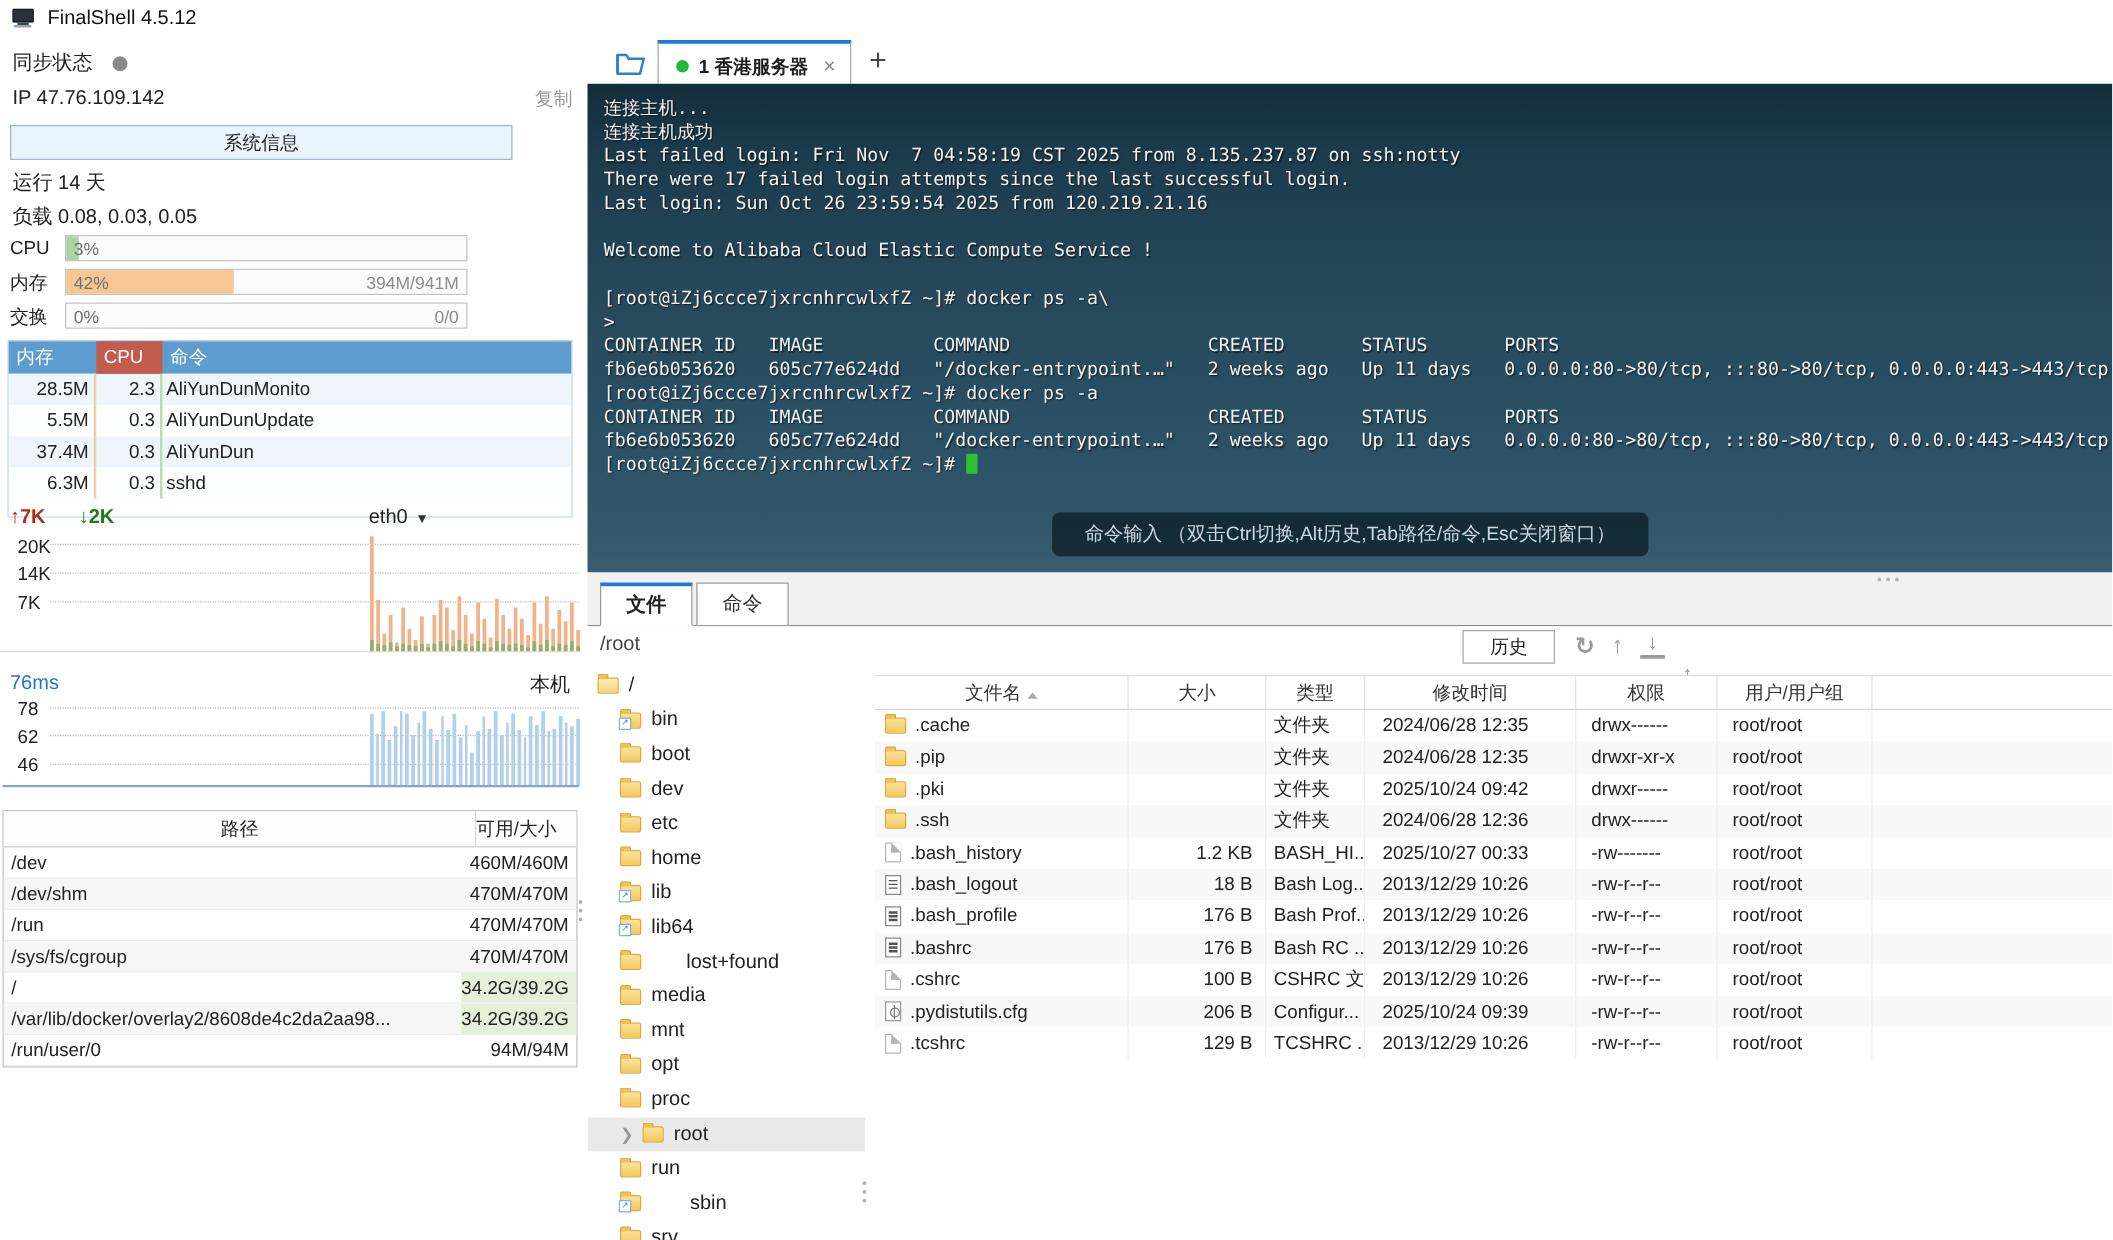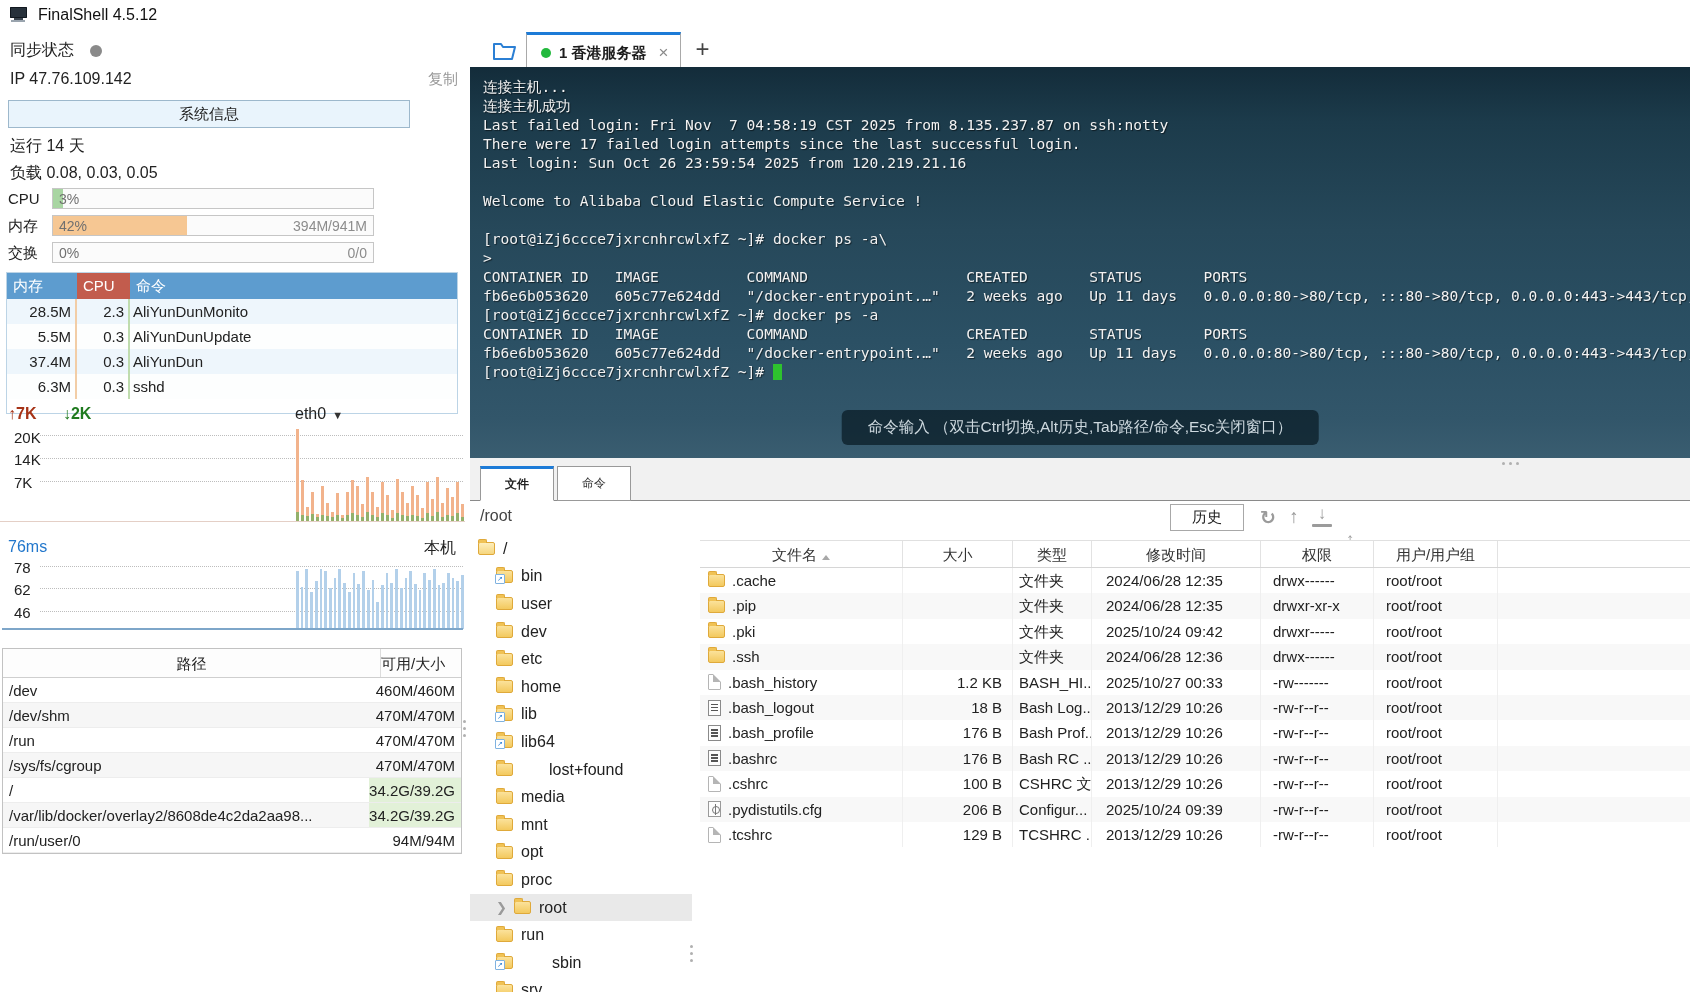--- a/index.html
+++ b/index.html
@@ -93,21 +93,21 @@
     background:linear-gradient(180deg,#132c3a 0%,#1c3b4b 14%,#26485a 42%,#2b5064 70%,#32566a 90%,#3a5d70 100%); }
   .terminal pre { position:absolute; left:13px; top:10px; right:0;
     font-family:"DejaVu Sans Mono",monospace; font-size:14.6px; line-height:19px; color:#f2f2f2;
     text-shadow:1px 1px 1px rgba(0,0,0,.55); white-space:pre; }
   .cursor { display:inline-block; width:9px; height:16px; background:#2ec22e; vertical-align:-3px; }
   .hint-bar { position:absolute; left:50%; transform:translateX(-50%); bottom:13px; height:35px; padding:0 26px;
     background:rgba(8,26,36,.72); border-radius:6px; color:#cdd8de; font-size:15.5px; display:flex; align-items:center; white-space:nowrap; }
 
   
   .ftabbar { position:absolute; left:470px; top:458px; width:1220px; height:43px; background:#f1f1f1; border-bottom:1px solid #8a8a8a; }
-  .ftab { position:absolute; bottom:-1px; height:35px; width:74px; background:#fff; border:1px solid #999; display:flex; align-items:center; justify-content:center; font-size:12px; cursor:pointer; }
+  .ftab { position:absolute; bottom:-1px; height:35px; width:74px; background:#fff; border:1px solid #999; display:flex; align-items:center; justify-content:center; font-size:16px; cursor:pointer; }
   .ftab.active { border-top:3px solid #1d7bd7; border-bottom:1px solid #fff; font-weight:bold; }
   .ftab.f1 { left:10px; }
   .ftab.f2 { left:87px; border-top:1px solid #999; color:#333; }
 
   
   .pathbar { position:absolute; left:470px; top:501px; width:1220px; height:34px; background:#fff; }
   .path-text { position:absolute; left:10px; top:6px; font-size:16px; color:#444; }
   .hist-btn { position:absolute; left:700px; top:3px; width:74px; height:27px; background:#fff; border:1px solid #a8a8a8; font-size:15px; display:flex; align-items:center; justify-content:center; cursor:pointer; }
   .tool-ic { position:absolute; top:3px; width:24px; height:26px; color:#9b9b9b; font-size:19px; font-weight:bold; display:flex; align-items:center; justify-content:center; cursor:pointer; }
   .tray { position:relative; }
@@ -474,21 +474,21 @@
       <div class="tree-item" style="padding-left: 8px;">
         <div class="folder open"></div>
         <span>/</span>
       </div>
       <div class="tree-item" style="padding-left: 26px;">
         <div class="folder link"></div>
         <span>bin</span>
       </div>
       <div class="tree-item" style="padding-left: 26px;">
         <div class="folder"></div>
-        <span>user</span>
+        <span>boot</span>
       </div>
       <div class="tree-item" style="padding-left: 26px;">
         <div class="folder"></div>
         <span>dev</span>
       </div>
       <div class="tree-item" style="padding-left: 26px;">
         <div class="folder"></div>
         <span>etc</span>
       </div>
       <div class="tree-item" style="padding-left: 26px;">

